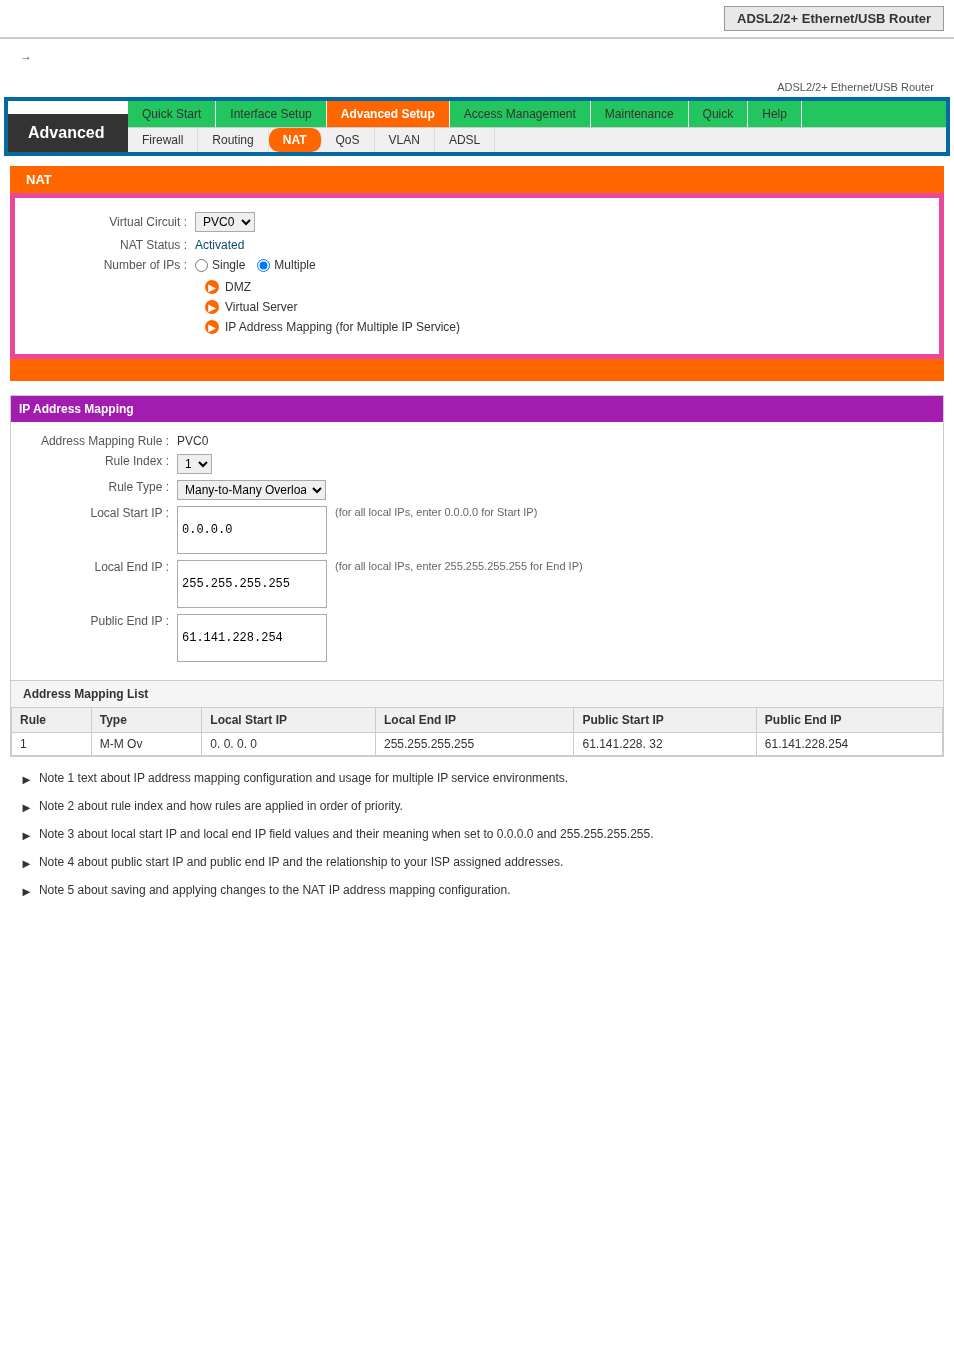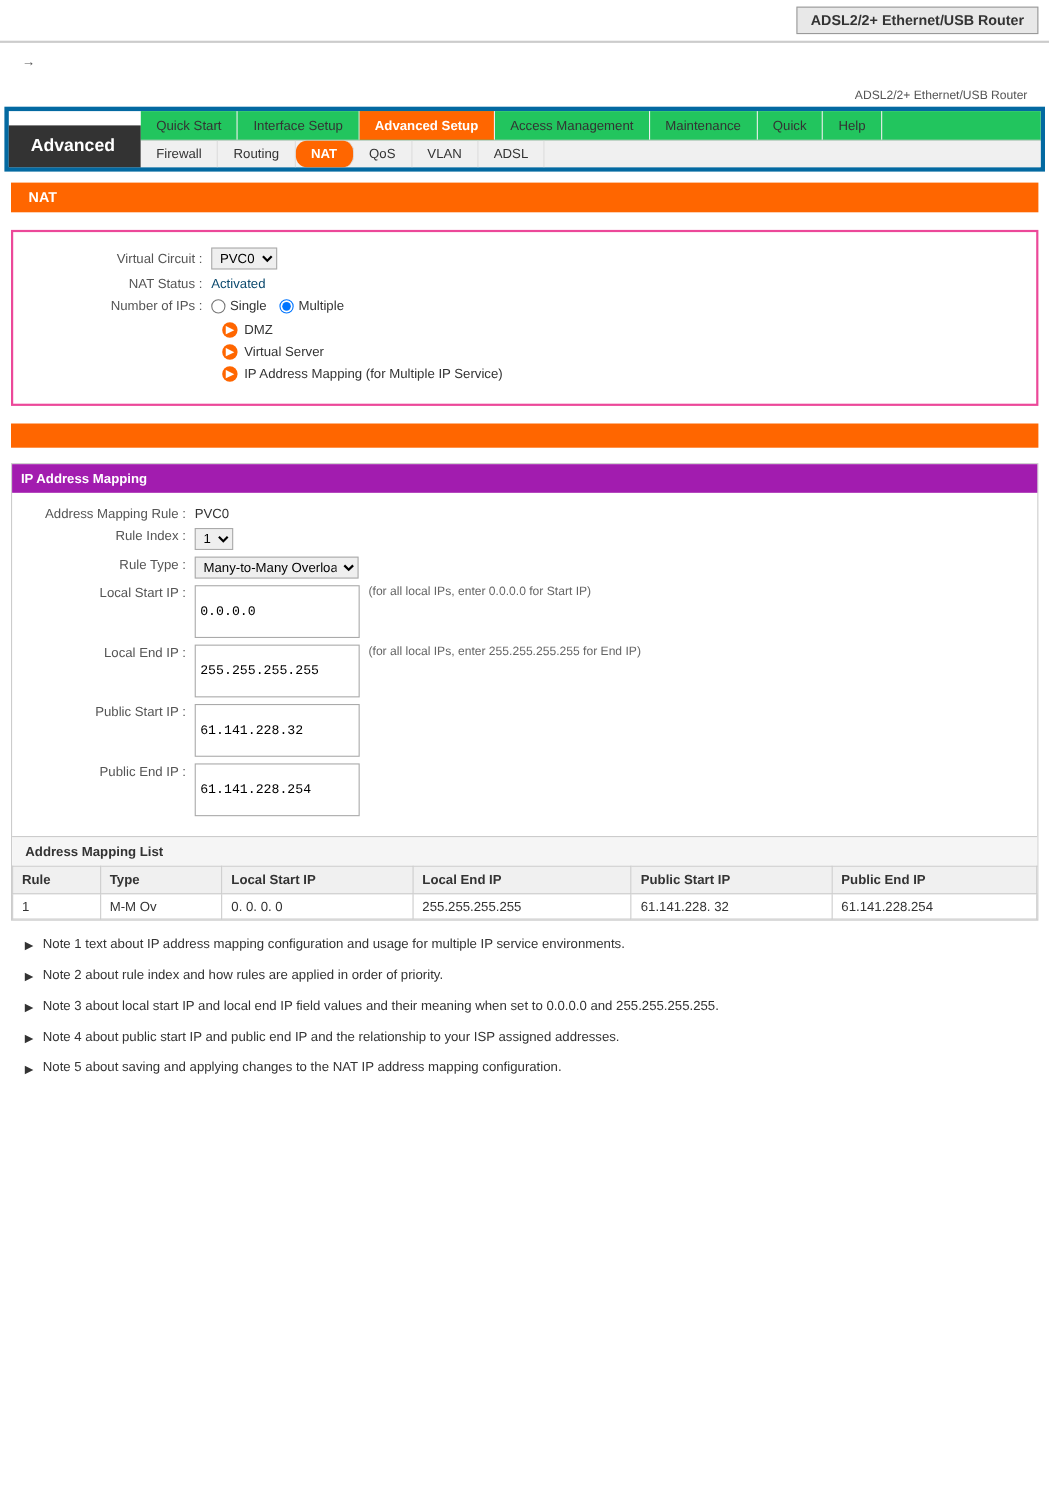--- a/index.html
+++ b/index.html
@@ -18,21 +18,21 @@
     .nav-tabs { display: flex; flex-direction: column; flex: 1; }
     .nav-tabs-top { display: flex; border-bottom: 1px solid #ccc; background: #22c55e; }
     .nav-tab { padding: 6px 14px; font-size: 12px; cursor: pointer; color: #333; border-right: 1px solid #eee; }
     .nav-tab.active { background: #f60; color: #fff; font-weight: bold; }
     .nav-tabs-bottom { display: flex; background: #f0f0f0; }
     .sub-tab { padding: 5px 14px; font-size: 12px; cursor: pointer; color: #333; border-right: 1px solid #ddd; }
     .sub-tab.active { background: #f60; color: #fff; font-weight: bold; border-radius: 10px; }
 
     .section-header { background: #f60; color: #fff; font-weight: bold; font-size: 13px; padding: 6px 16px; margin: 10px 10px 0 10px; }
 
-    .nat-box { border: 2px solid #ec4899; margin: 16px 10px; padding: 14px 20px; }
+    .nat-box { border: 5px solid #ec4899; margin: 0 10px; padding: 14px 20px; }
     .nat-row { display: flex; align-items: center; margin-bottom: 6px; font-size: 12px; }
     .nat-label { min-width: 160px; text-align: right; padding-right: 8px; color: #555; }
     .nat-value { color: #0c4a6e; }
     select.small { font-size: 12px; padding: 1px 3px; border: 1px solid #aaa; }
     .radio-group { display: flex; align-items: center; gap: 12px; }
     .radio-group label { display: flex; align-items: center; gap: 4px; cursor: pointer; }
 
     .bullet-list { margin: 8px 0 4px 170px; }
     .bullet-item { display: flex; align-items: center; gap: 6px; margin-bottom: 6px; cursor: pointer; font-size: 12px; color: #333; }
     .bullet-icon { width: 14px; height: 14px; background: #f60; border-radius: 50%; display: flex; align-items: center; justify-content: center; color: #fff; font-size: 10px; }
@@ -169,24 +169,20 @@
       <input class="ip-input" type="text" value="0.0.0.0" style="">
       <span class="hint-text">(for all local IPs, enter 0.0.0.0 for Start IP)</span>
     </div>
 
     <div class="ip-form-row">
       <span class="ip-form-label">Local End IP :</span>
       <input class="ip-input" type="text" value="255.255.255.255" style="">
       <span class="hint-text">(for all local IPs, enter 255.255.255.255 for End IP)</span>
     </div>
 
-    <div class="ip-form-row">
-      <span class="ip-form-label">Public Start IP :</span>
-      <input class="ip-input" type="text" value="61.141.228.32" style="">
-    </div>
 
     <div class="ip-form-row">
       <span class="ip-form-label">Public End IP :</span>
       <input class="ip-input" type="text" value="61.141.228.254" style="">
     </div>
 
   </div>
 
   <div class="address-mapping-list-label">Address Mapping List</div>
   <table class="mapping-table">

